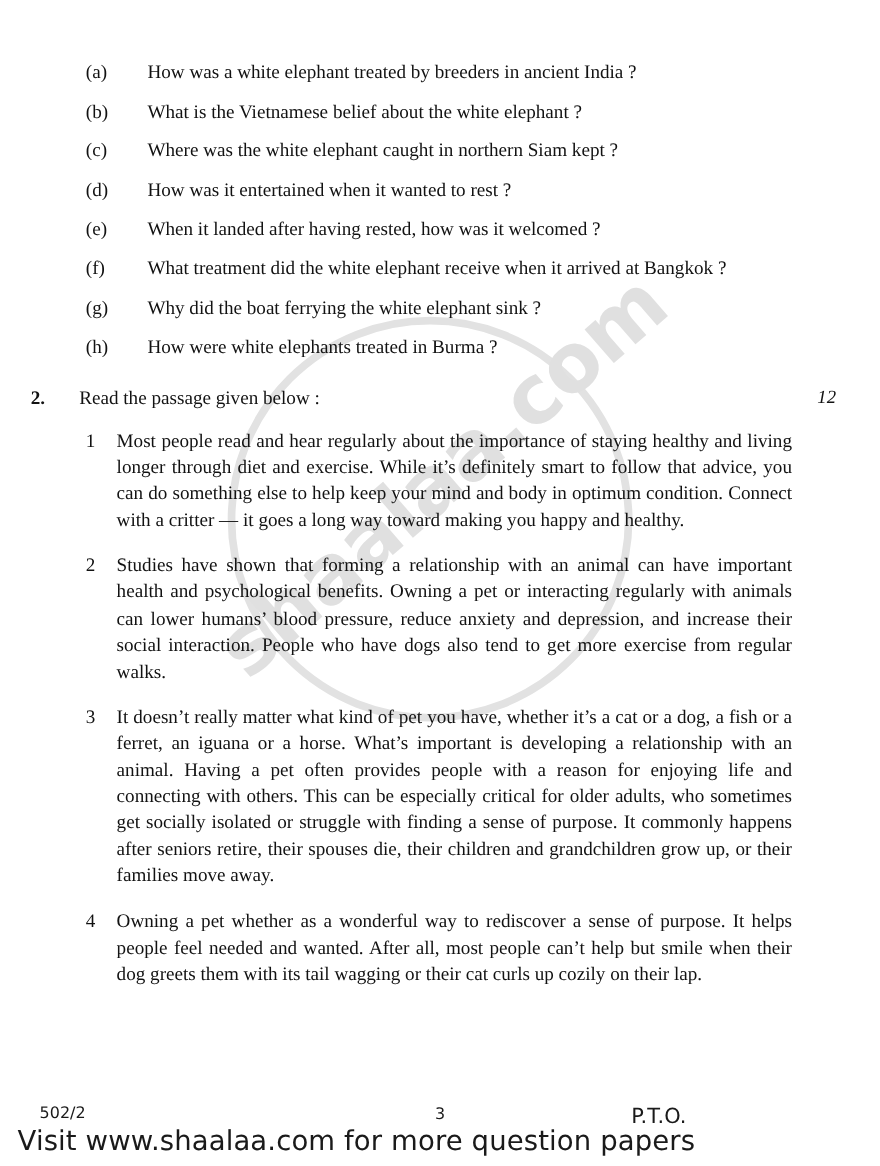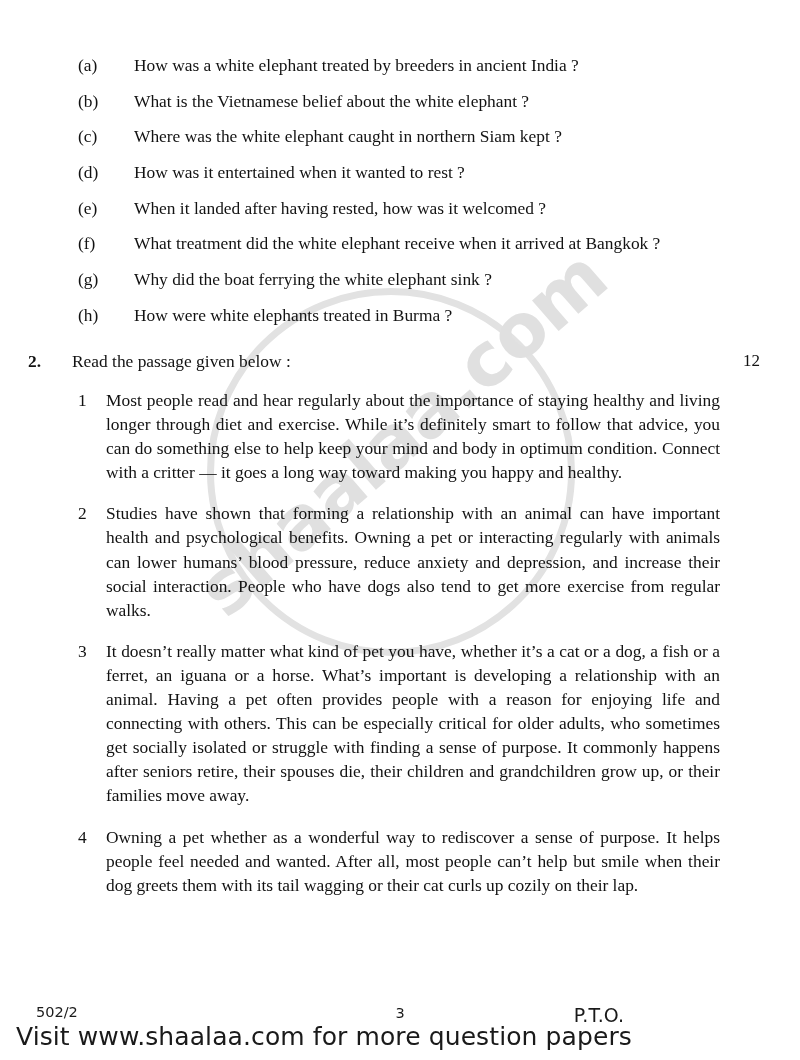--- a/index.html
+++ b/index.html
@@ -106,20 +106,21 @@
     font-weight: bold;
   }
   .mainq-text {
     display: inline-block;
     margin-left: 44px;
   }
   .mainq-marks {
     position: absolute;
     right: 0;
     top: 0;
+    font-style: italic;
     font-size: 17px;
   }
 
   
   .passage {
     position: absolute;
     left: 78px;
     top: 388px;
     width: 642px;
   }

